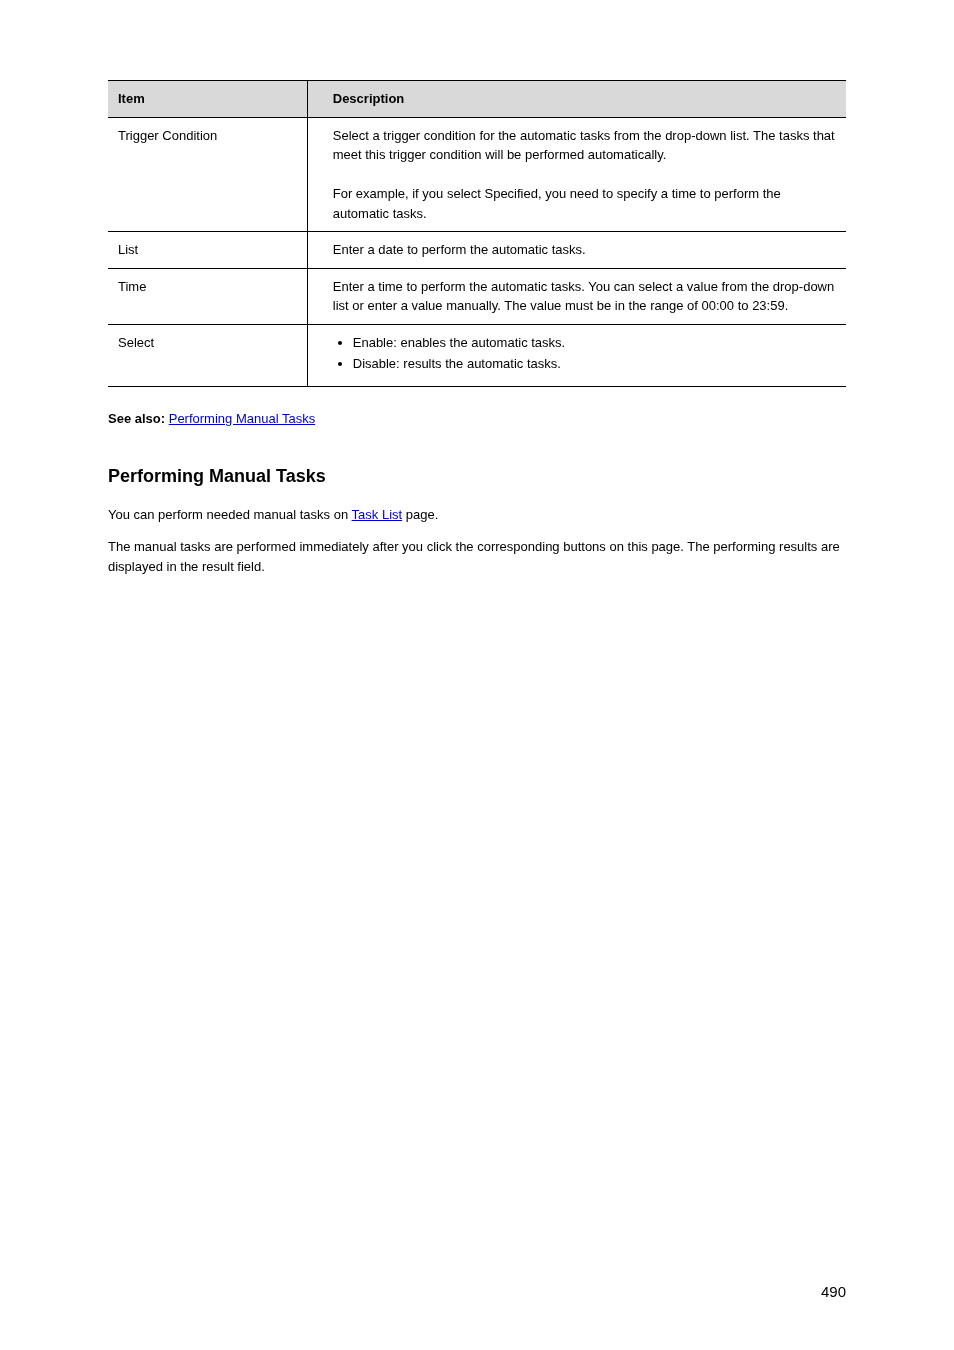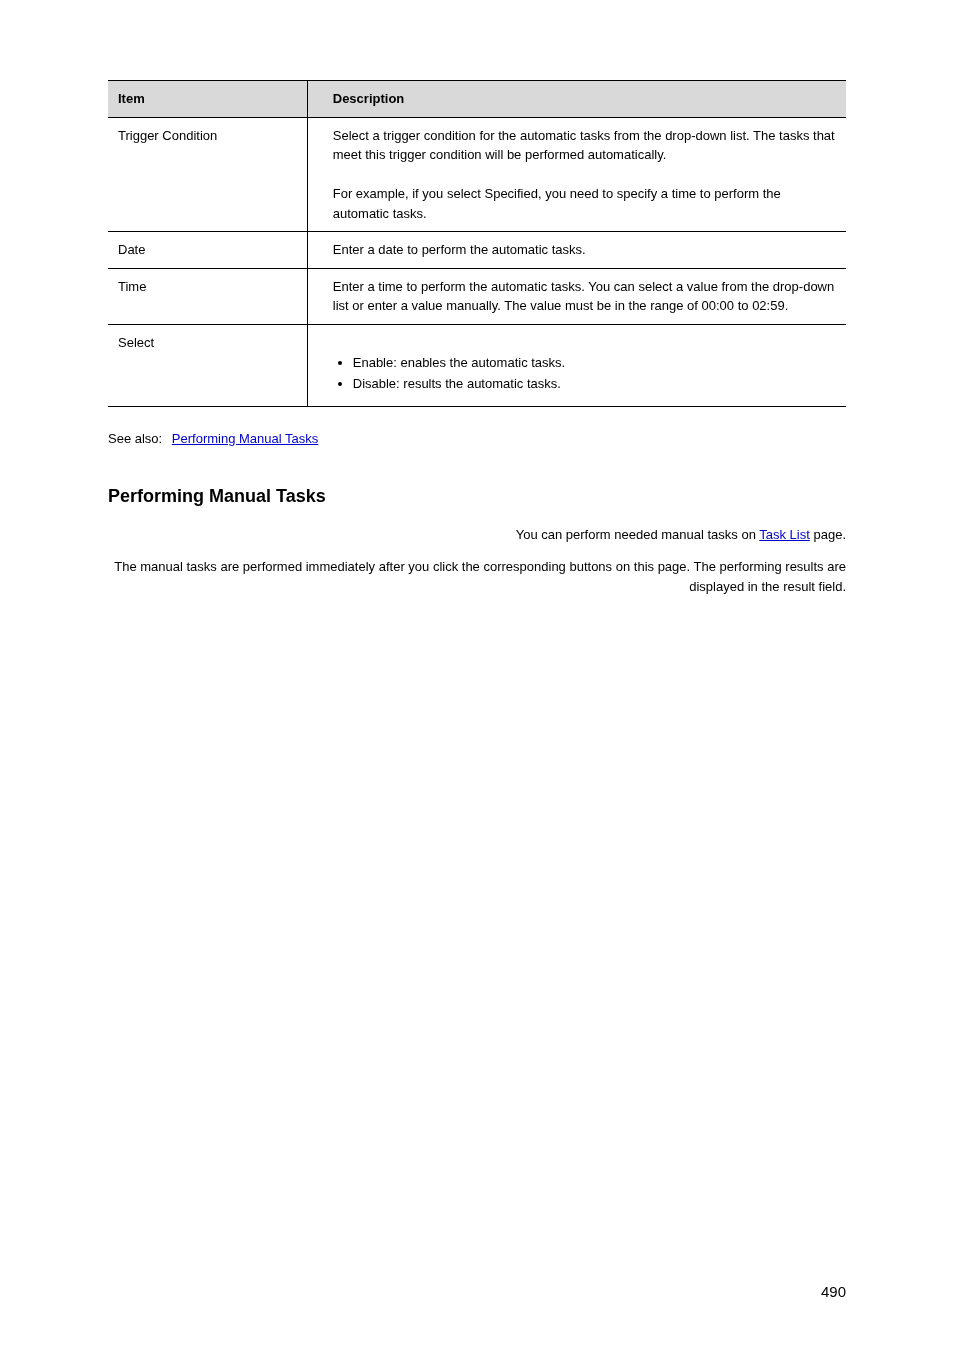--- a/index.html
+++ b/index.html
@@ -40,46 +40,44 @@
   .table td.col2 {
     width: 73%;
     border-bottom: 1px solid #000;
     padding-left: 25px;
   }
   .table tr.last td {
     border-bottom: 1.5px solid #000;
   }
   .italic { }
   .see-also-label {
-    font-weight: normal;
-    margin-right: 6px;
+    font-weight: bold;
   }
   .link {
     color: #0000cc;
     text-decoration: underline;
   }
   .see-also {
     margin-bottom: 40px;
     font-size: 13px;
   }
   .section-heading {
     font-size: 18px;
     font-weight: bold;
     margin-bottom: 18px;
     color: #000;
   }
   .body-para {
     font-size: 13px;
     line-height: 1.55;
     margin-bottom: 12px;
-    text-align: right;
   }
   .bullets {
     list-style: disc;
-    margin: 20px 0 4px 20px;
+    margin: 0 0 4px 20px;
     padding: 0;
   }
   .bullets li {
     font-size: 13px;
     line-height: 1.5;
     margin-bottom: 2px;
   }
   .page-num {
     position: absolute;
     right: 108px;
@@ -97,26 +95,26 @@
     <td class="col2">Description</td>
   </tr>
   <tr>
     <td class="col1">Trigger Condition</td>
     <td class="col2">
       <span>Select a trigger condition for the automatic tasks from the drop-down list. The tasks that meet this trigger condition will be performed automatically.</span><br><br>
       <span>For example, if you select </span><span class="italic">Specified</span><span>, you need to specify a time to perform the automatic tasks.</span>
     </td>
   </tr>
   <tr>
-    <td class="col1">Date</td>
+    <td class="col1">List</td>
     <td class="col2">Enter a date to perform the automatic tasks.</td>
   </tr>
   <tr>
     <td class="col1">Time</td>
-    <td class="col2">Enter a time to perform the automatic tasks. You can select a value from the drop-down list or enter a value manually. The value must be in the range of 00:00 to 02:59.</td>
+    <td class="col2">Enter a time to perform the automatic tasks. You can select a value from the drop-down list or enter a value manually. The value must be in the range of 00:00 to 23:59.</td>
   </tr>
   <tr class="last">
     <td class="col1">Select</td>
     <td class="col2">
       <ul class="bullets">
         <li>Enable: enables the automatic tasks.</li>
         <li>Disable: results the automatic tasks.</li>
       </ul>
     </td>
   </tr>

